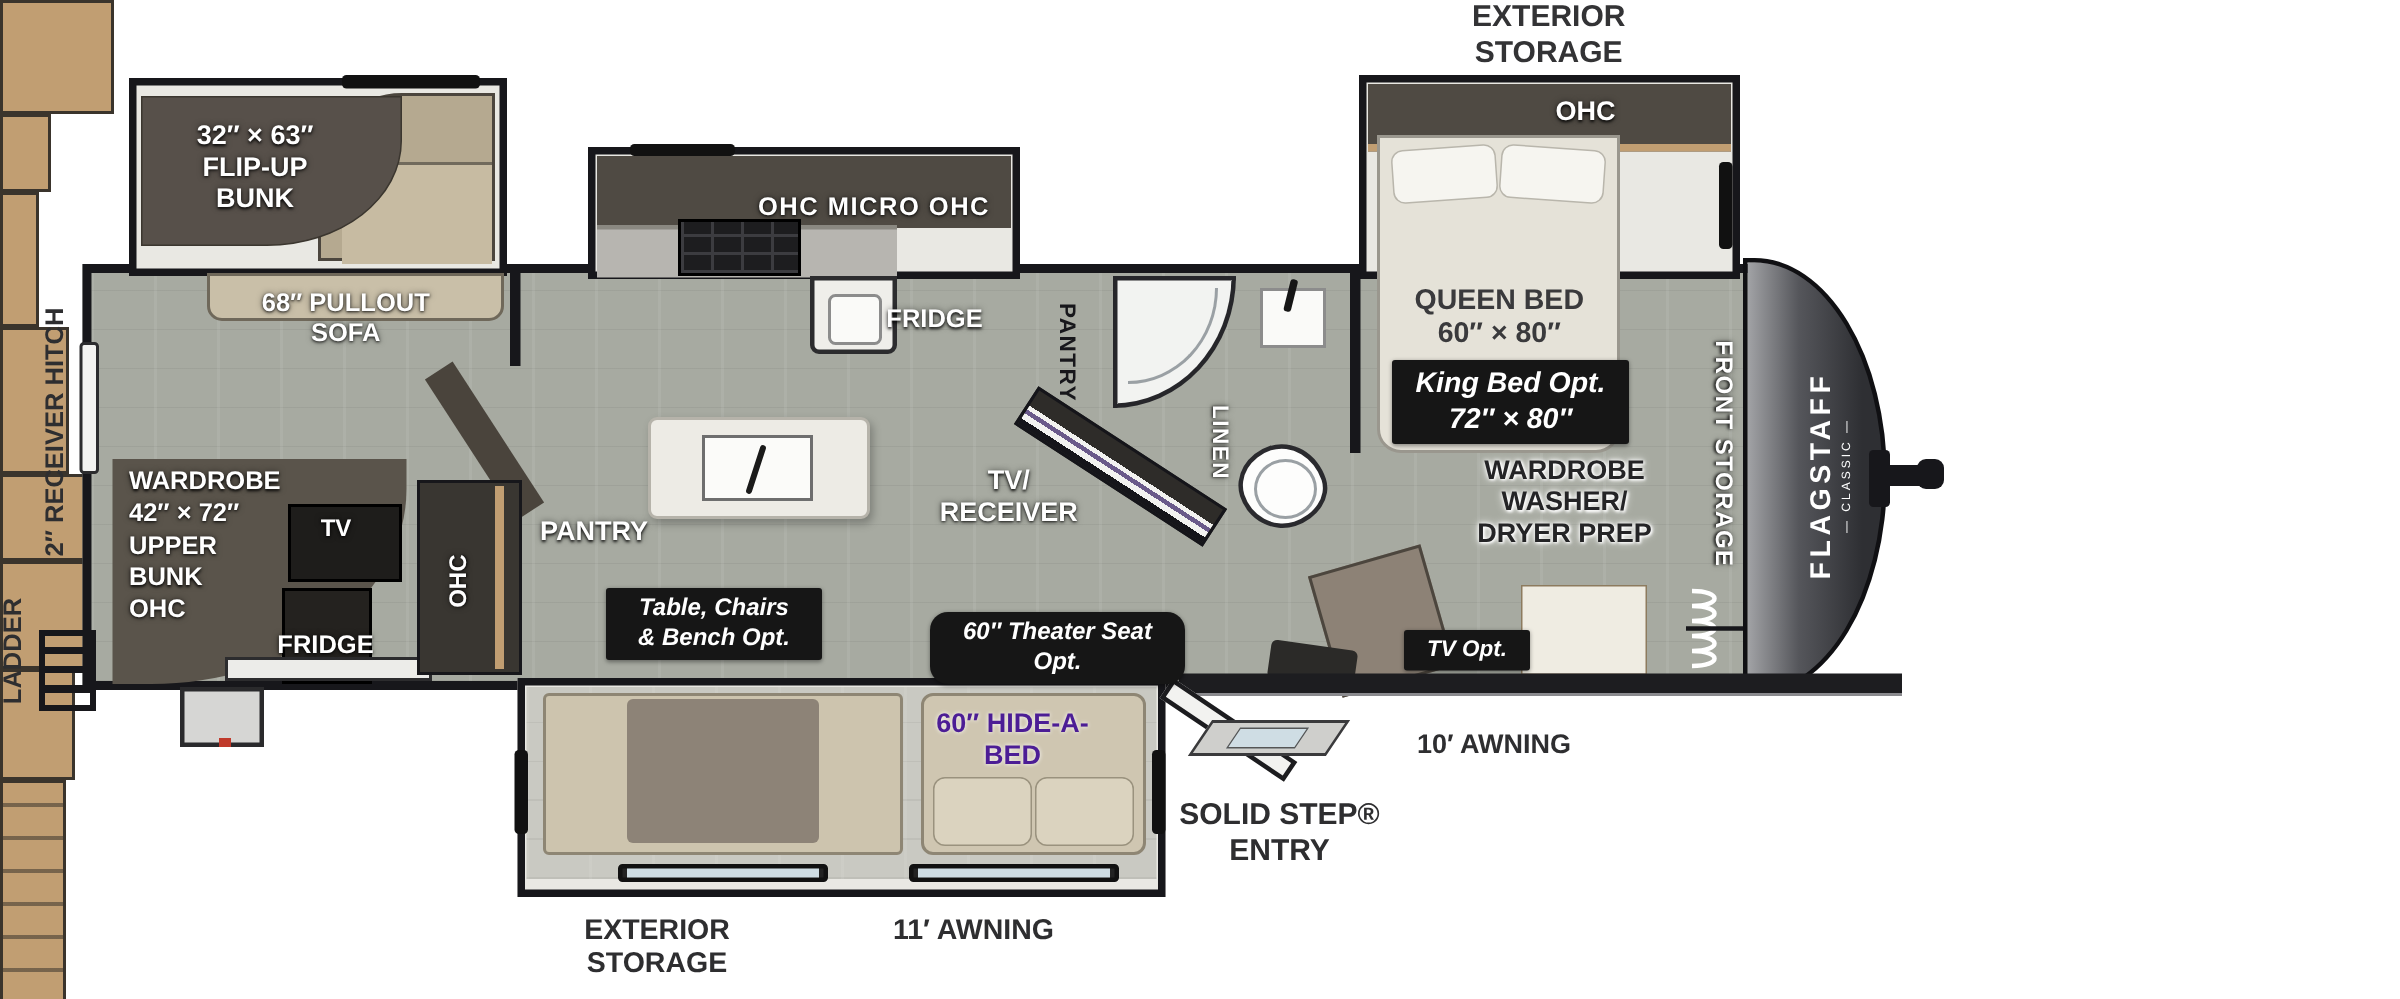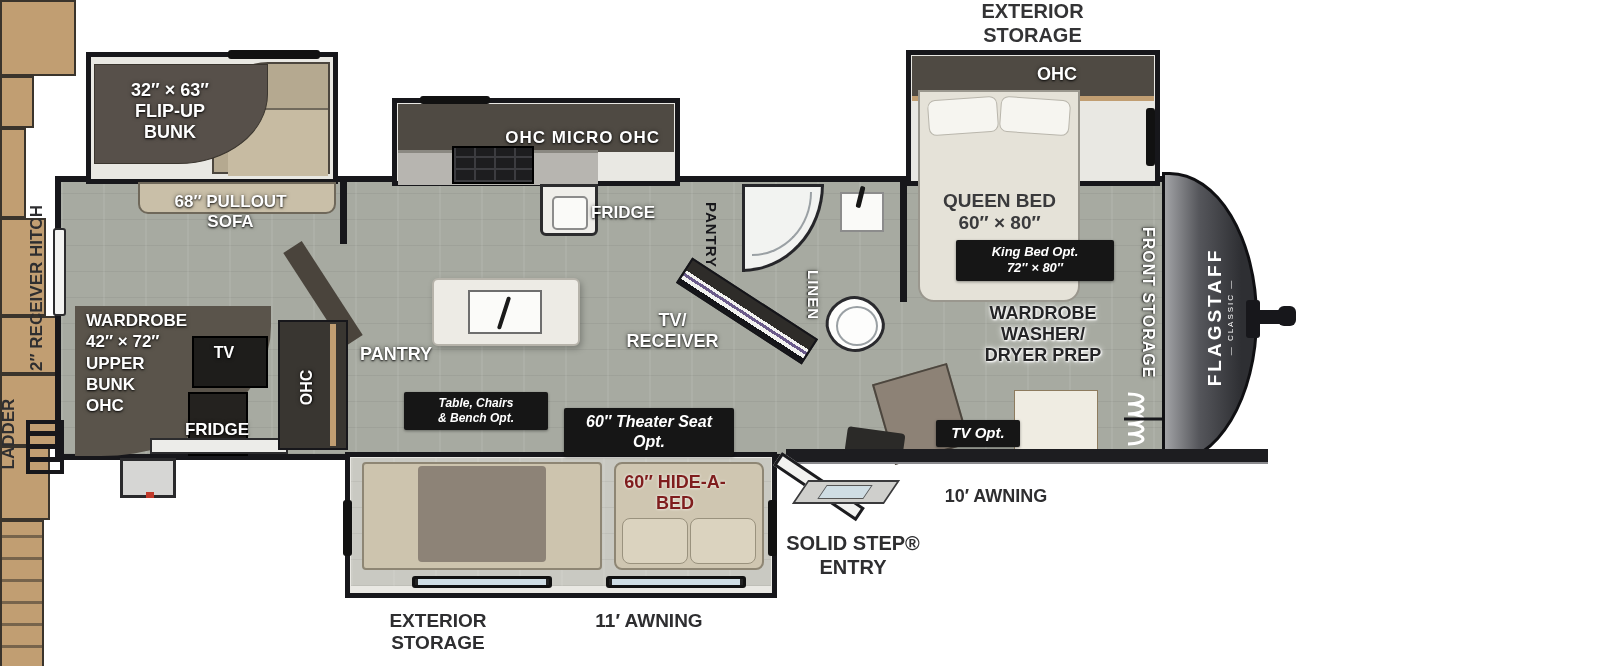--- a/index.html
+++ b/index.html
@@ -79,21 +79,21 @@
 
   <div class="abs" style="left:918px;top:90px;width:162px;height:212px;background:#e5e2d8;border:2px solid #9a978e;
               border-radius:0 0 16px 16px;box-sizing:border-box;"></div>
   <div class="abs" style="left:928px;top:98px;width:68px;height:34px;background:#f6f5f0;border:1px solid #b9b6ac;
               border-radius:8px;transform:rotate(-4deg);"></div>
   <div class="abs" style="left:1000px;top:98px;width:68px;height:34px;background:#f6f5f0;border:1px solid #b9b6ac;
               border-radius:8px;transform:rotate(4deg);"></div>
   <div class="lbl white" style="left:1022px;top:64px;width:70px;font-size:18px;">OHC</div>
   <div class="lbl dark" style="left:922px;top:190px;width:155px;font-size:19px;color:#3a3a3c;">QUEEN BED
 60″ × 80″</div>
-  <div class="badge" style="left:928px;top:240px;width:146px;font-size:13px;margin-left:28px;">King Bed Opt.
+  <div class="badge" style="left:928px;top:240px;width:146px;font-size:19px;">King Bed Opt.
 72″ × 80″</div>
 
   <div class="slide" style="left:345px;top:452px;width:432px;height:146px;"></div>
   <div class="abs floorline" style="left:351px;top:458px;width:420px;height:128px;background-color:#c9c9c2;"></div>
 
   <div class="abs" style="left:362px;top:462px;width:240px;height:108px;background:#cdc4ae;border:2px solid #8e8674;
               box-sizing:border-box;border-radius:4px;"></div>
   <div class="abs" style="left:418px;top:466px;width:128px;height:96px;background:#8d8377;border-radius:4px;"></div>
 
   <div class="abs" style="left:614px;top:462px;width:150px;height:108px;background:#cfc6b1;border:2px solid #8e8674;
@@ -201,20 +201,20 @@
 STORAGE</div>
   <div class="lbl dark" style="left:926px;top:486px;width:140px;font-size:18px;">10′ AWNING</div>
   <div class="lbl dark" style="left:778px;top:532px;width:150px;font-size:20px;">SOLID STEP®
 ENTRY</div>
   <div class="lbl dark" style="left:358px;top:610px;width:160px;font-size:19px;">EXTERIOR
 STORAGE</div>
   <div class="lbl dark" style="left:584px;top:610px;width:130px;font-size:19px;">11′ AWNING</div>
   <div class="lbl dark" style="left:-68px;top:278px;width:210px;font-size:17px;transform:rotate(-90deg);">2″ RECEIVER HITCH</div>
   <div class="lbl dark" style="left:-36px;top:424px;width:90px;font-size:17px;transform:rotate(-90deg);">LADDER</div>
 
-  <div class="badge" style="left:404px;top:392px;width:132px;font-size:12px;">Table, Chairs
+  <div class="badge" style="left:404px;top:392px;width:132px;font-size:16px;">Table, Chairs
 &amp; Bench  Opt.</div>
-  <div class="badge" style="left:564px;top:408px;width:158px;font-size:16px;">60″ Theater Seat
+  <div class="badge" style="left:620px;top:408px;width:158px;font-size:16px;border-radius:12px;">60″ Theater Seat
 Opt.</div>
-  <div class="lbl" style="left:600px;top:472px;width:150px;font-size:18px;color:#7f1d1d;text-shadow:0 0 3px #fff;">60″ HIDE-A-
+  <div class="lbl" style="left:600px;top:472px;width:150px;font-size:18px;color:#4c1d95;text-shadow:0 0 3px #fff;">60″ HIDE-A-
 BED</div>
 
 </div>
 
 </body></html>

